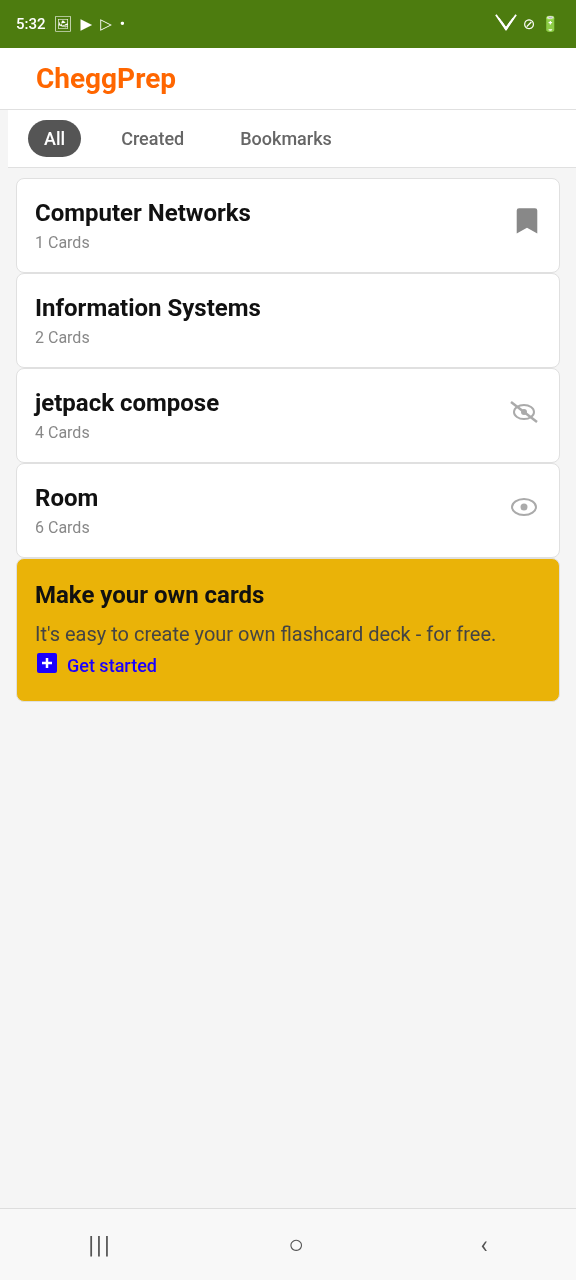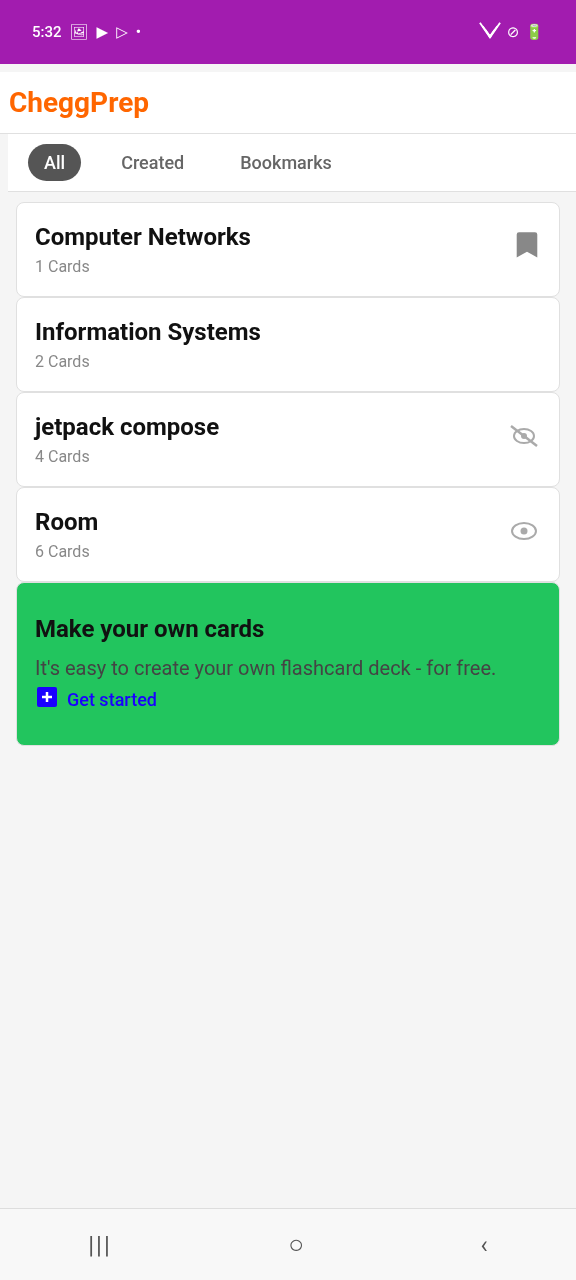--- a/index.html
+++ b/index.html
@@ -9,42 +9,41 @@
       width: 576px;
       min-height: 1280px;
       font-family: 'Roboto', Arial, sans-serif;
       background: #f5f5f5;
       display: flex;
       flex-direction: column;
     }
 
     
     .status-bar {
-      background: #a21caf;
+      background: #4d7c0f;
       color: white;
-      height: 64px;
+      height: 48px;
       display: flex;
       align-items: center;
       justify-content: space-between;
-      padding: 0 32px;
+      padding: 0 16px;
       font-size: 15px;
       font-weight: 500;
     }
 
     .status-left { display: flex; align-items: center; gap: 8px; }
     .status-right { display: flex; align-items: center; gap: 8px; }
 
     .status-icons { display: flex; align-items: center; gap: 6px; }
 
     
     .app-header {
       background: white;
-      padding: 14px 9px;
+      padding: 14px 36px;
       border-bottom: 1px solid #e0e0e0;
-      margin-top: 8px;
     }
 
     .app-title {
       font-size: 28px;
       font-weight: bold;
       color: #ff6600;
     }
 
     
     .tab-bar {
@@ -109,24 +108,24 @@
     }
 
     .card-icon {
       color: #aaa;
       font-size: 28px;
       flex-shrink: 0;
     }
 
     
     .promo-card {
-      background: #22c55e;
+      background: #eab308;
       border: 1.5px solid #e0e0e0;
       border-radius: 8px;
-      padding: 32px 18px;
+      padding: 22px 18px;
       cursor: pointer;
     }
 
     .promo-title {
       font-size: 24px;
       font-weight: bold;
       color: #111;
       margin-bottom: 10px;
     }
 

